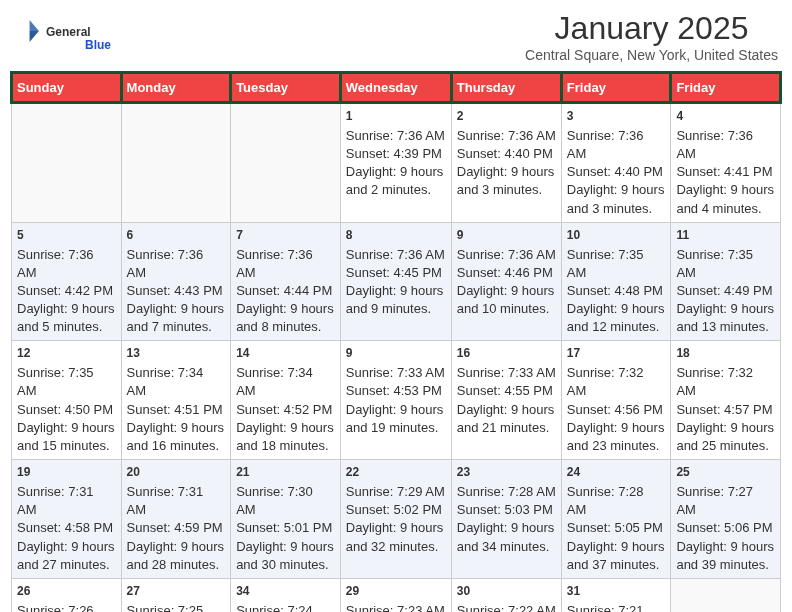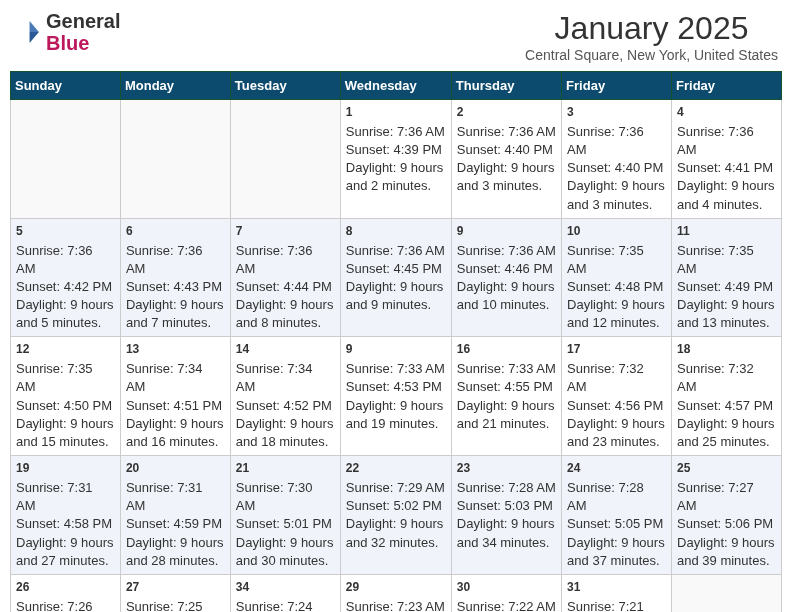--- a/index.html
+++ b/index.html
@@ -21,28 +21,30 @@
       display: flex;
       align-items: center;
       gap: 4px;
     }
     .logo-text {
       display: flex;
       flex-direction: column;
       line-height: 1.1;
     }
     .logo-general {
-      font-size: 20px;
-      font-weight: bold;
-      color: #333;
+      font-size: 12px;
+      font-weight: bold;
+      color: #333;
+      margin-top: 16px;
     }
     .logo-blue {
-      font-size: 20px;
-      font-weight: bold;
-      color: #be185d;
+      font-size: 12px;
+      font-weight: bold;
+      color: #1d4ed8;
+      margin-left: 39px;
     }
     .logo-icon {
       width: 28px;
       height: 28px;
     }
     .title-section {
       text-align: right;
     }
     .month-title {
       font-size: 32px;
@@ -53,27 +55,27 @@
     .location {
       font-size: 14px;
       color: #555;
     }
     .calendar {
       width: 100%;
       border-collapse: collapse;
       border: 1px solid #ccc;
     }
     .calendar th {
-      background-color: #0c4a6e;
+      background-color: #ef4444;
       color: #fff;
       font-size: 13px;
       font-weight: bold;
       padding: 6px 4px;
       text-align: left;
-      border: 1px solid #14532d;
+      border: 3px solid #14532d;
     }
     .calendar td {
       vertical-align: top;
       border: 1px solid #ccc;
       padding: 4px 5px;
       width: 113px;
       min-height: 80px;
       background: #fff;
       font-size: 10.5px;
       color: #333;

